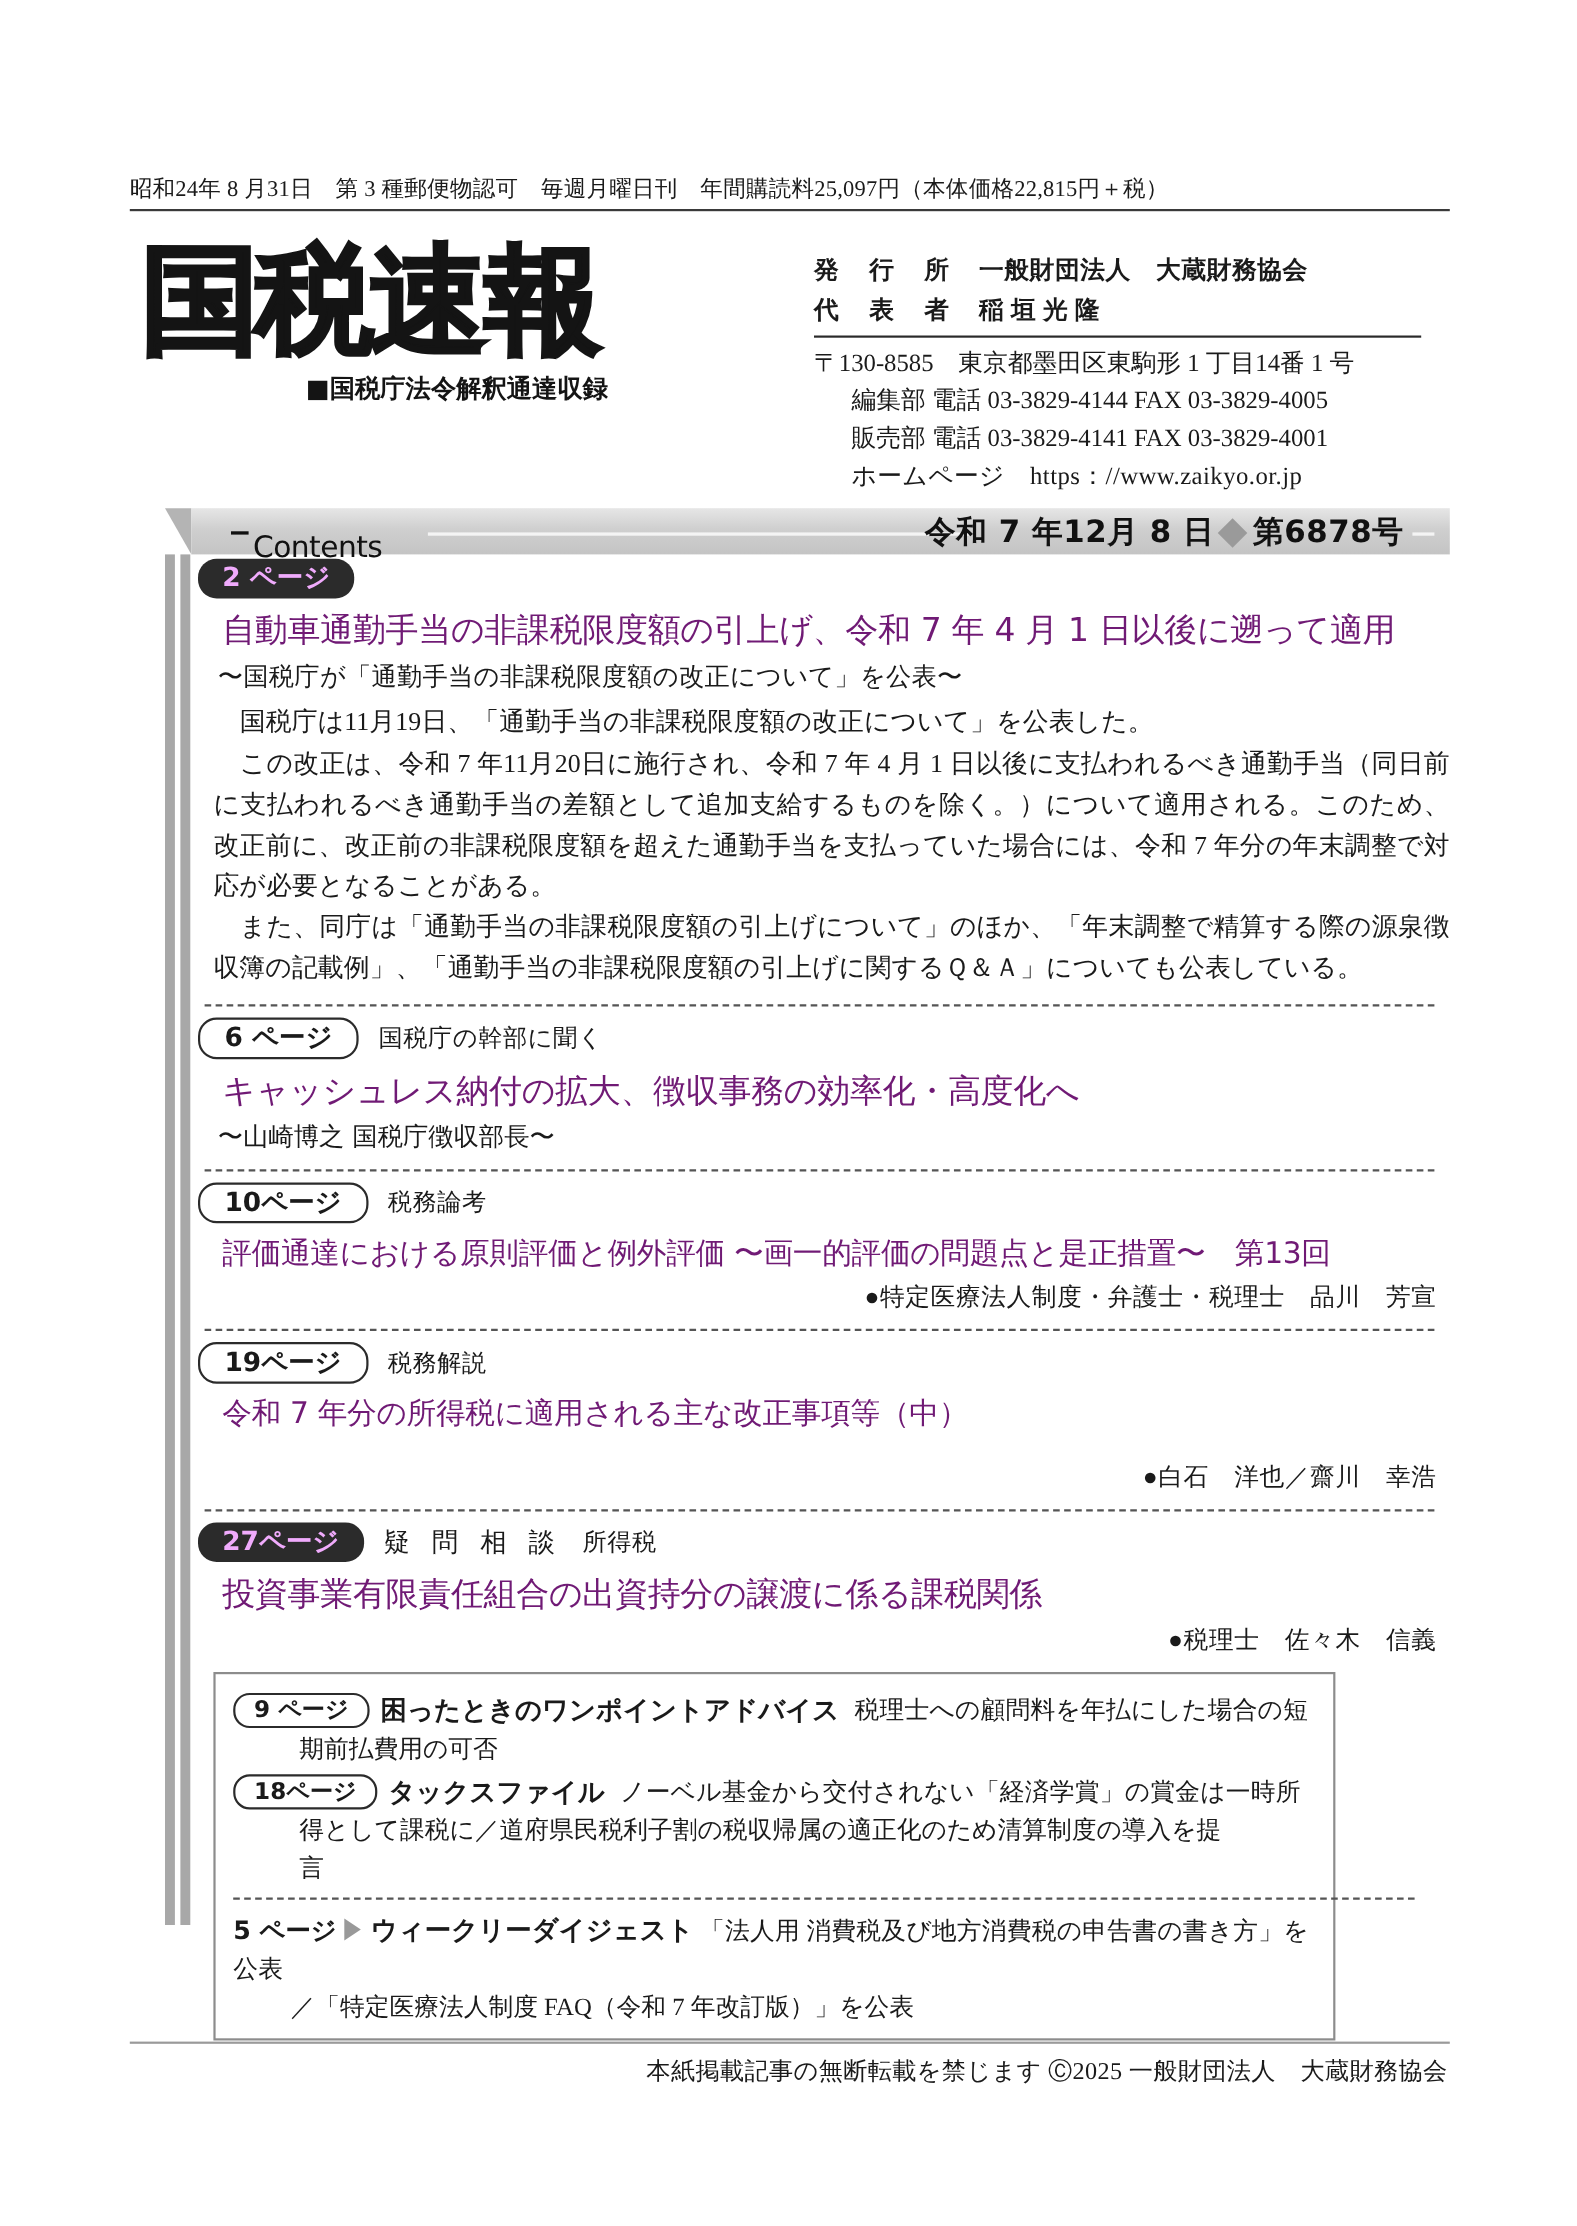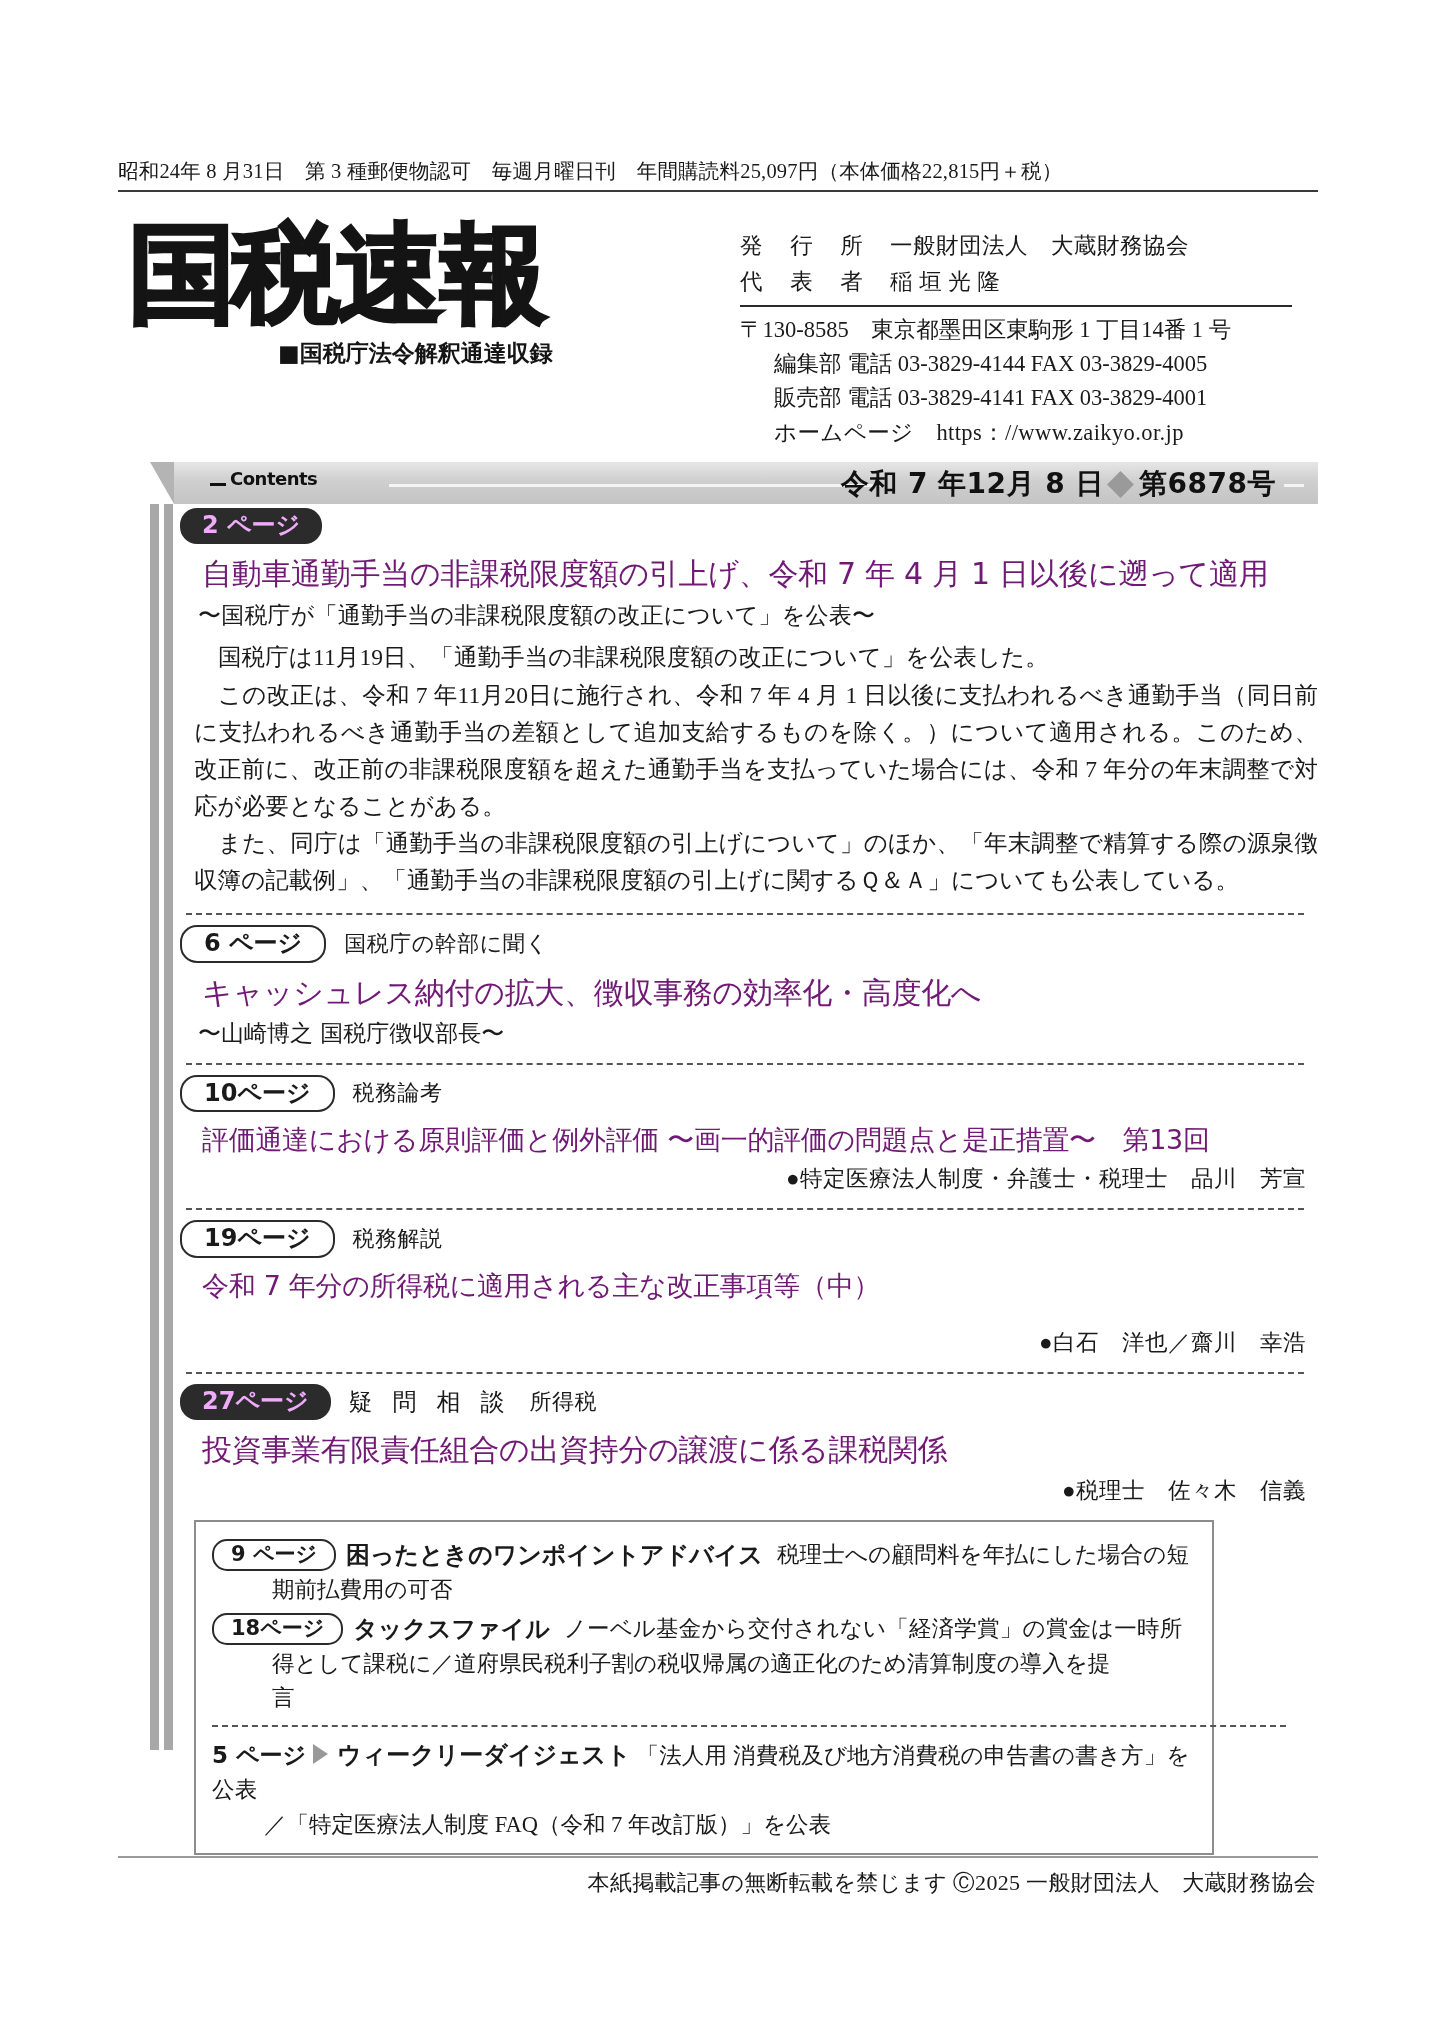--- a/index.html
+++ b/index.html
@@ -68,20 +68,21 @@
   .pub-block {
     position: absolute;
     left: 740px; top: 228px;
     width: 580px;
     font-size: 22.5px;
     line-height: 1.58;
   }
   .pub-row {
     display: flex;
     white-space: nowrap;
+    font-weight: bold;
   }
   .pub-label {
     display: inline-block;
     width: 150px;
     letter-spacing: 11px;
   }
   .pub-val { letter-spacing: 0.5px; }
   .pub-rule {
     margin: 6px 0 6px 0;
     width: 552px; height: 2px;
@@ -110,24 +111,24 @@
   }
   .contents-tri {
     position: absolute;
     left: 0; top: 0;
     width: 0; height: 0;
     border-top: 42px solid #b4b4b4;
     border-left: 24px solid transparent;
   }
   .contents-label {
     position: absolute;
-    left: 56px; top: 6px;
-    font-family: "DejaVu Sans", sans-serif;
-    font-weight: bold;
-    font-size: 18px;
+    left: 56px; top: 20px;
+    font-family: "DejaVu Sans", sans-serif;
+    font-weight: normal;
+    font-size: 27px;
     letter-spacing: -0.5px;
     color: #111;
   }
   .contents-dash-l {
     position: absolute;
     left: 36px; top: 21px;
     width: 16px; height: 3px;
     background: #111;
   }
   .contents-line {

